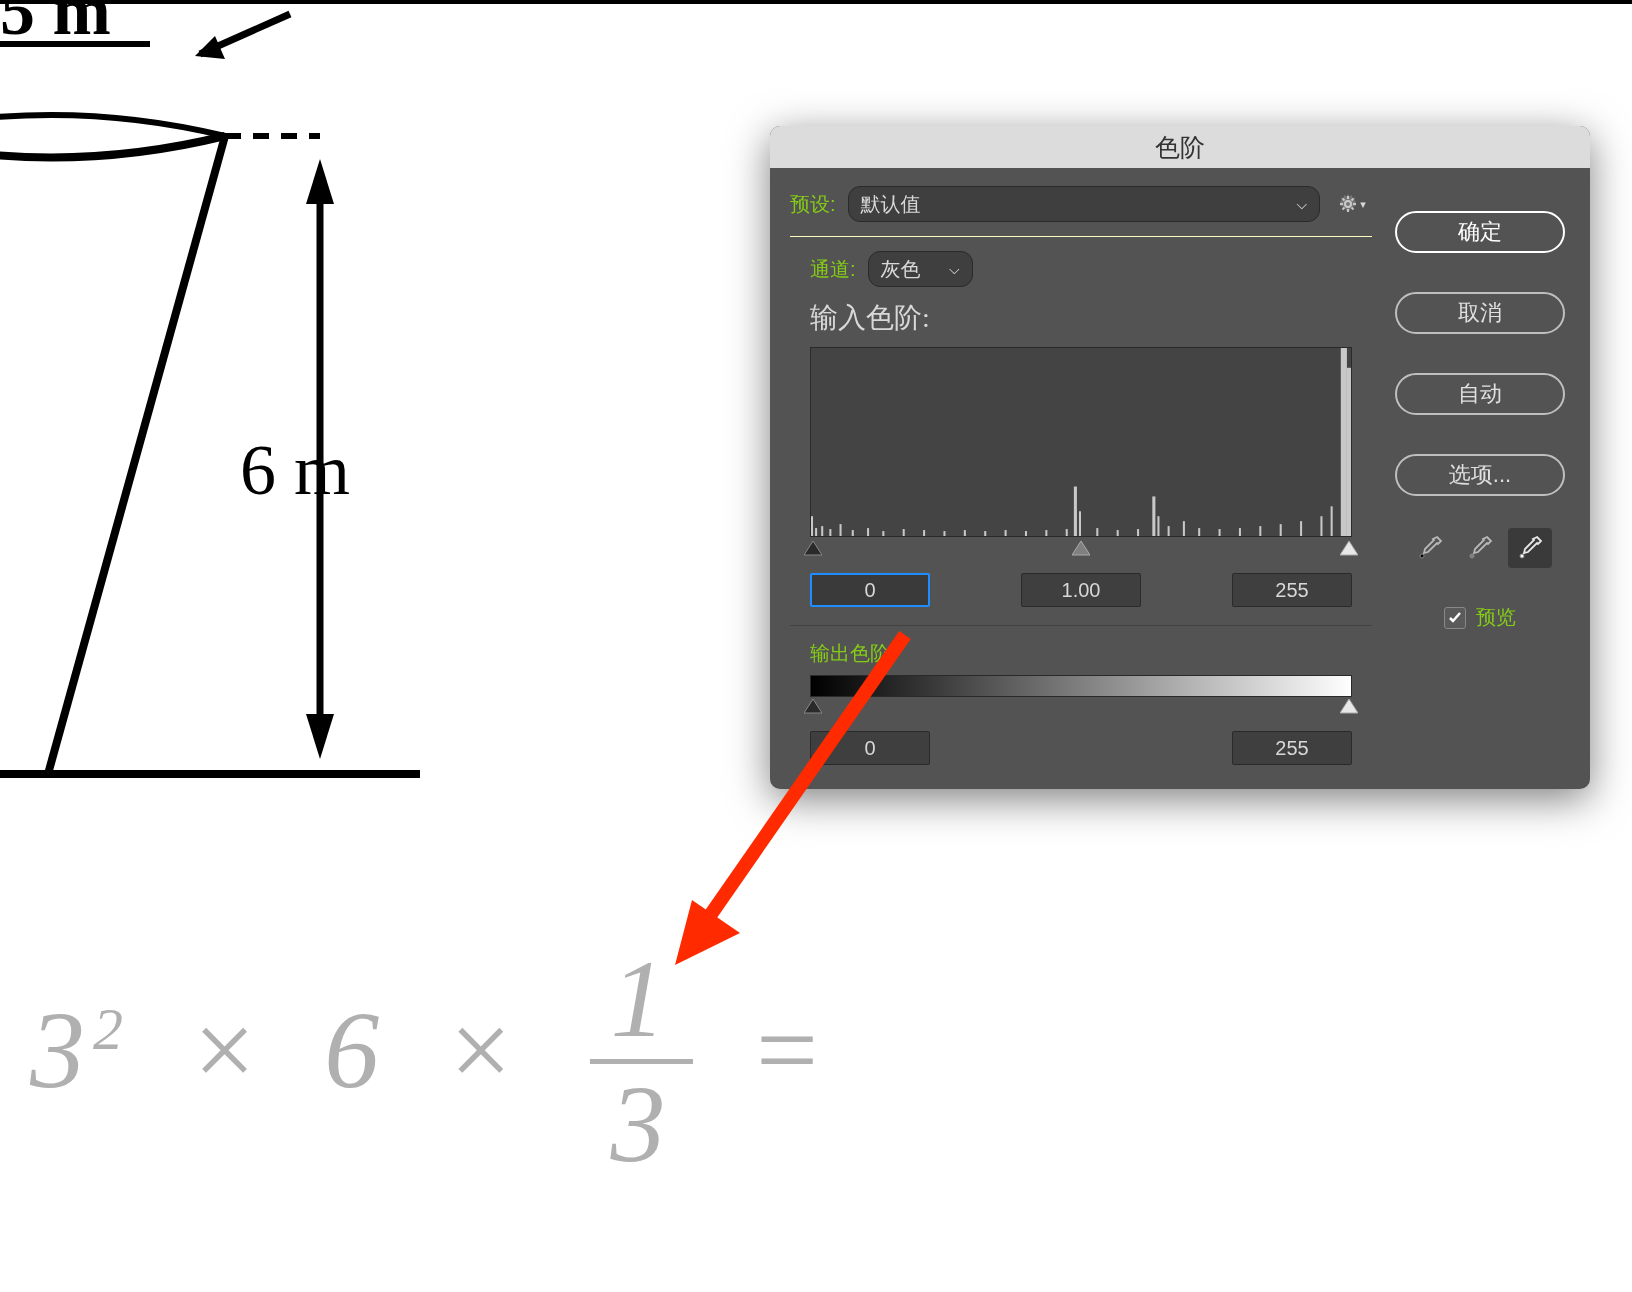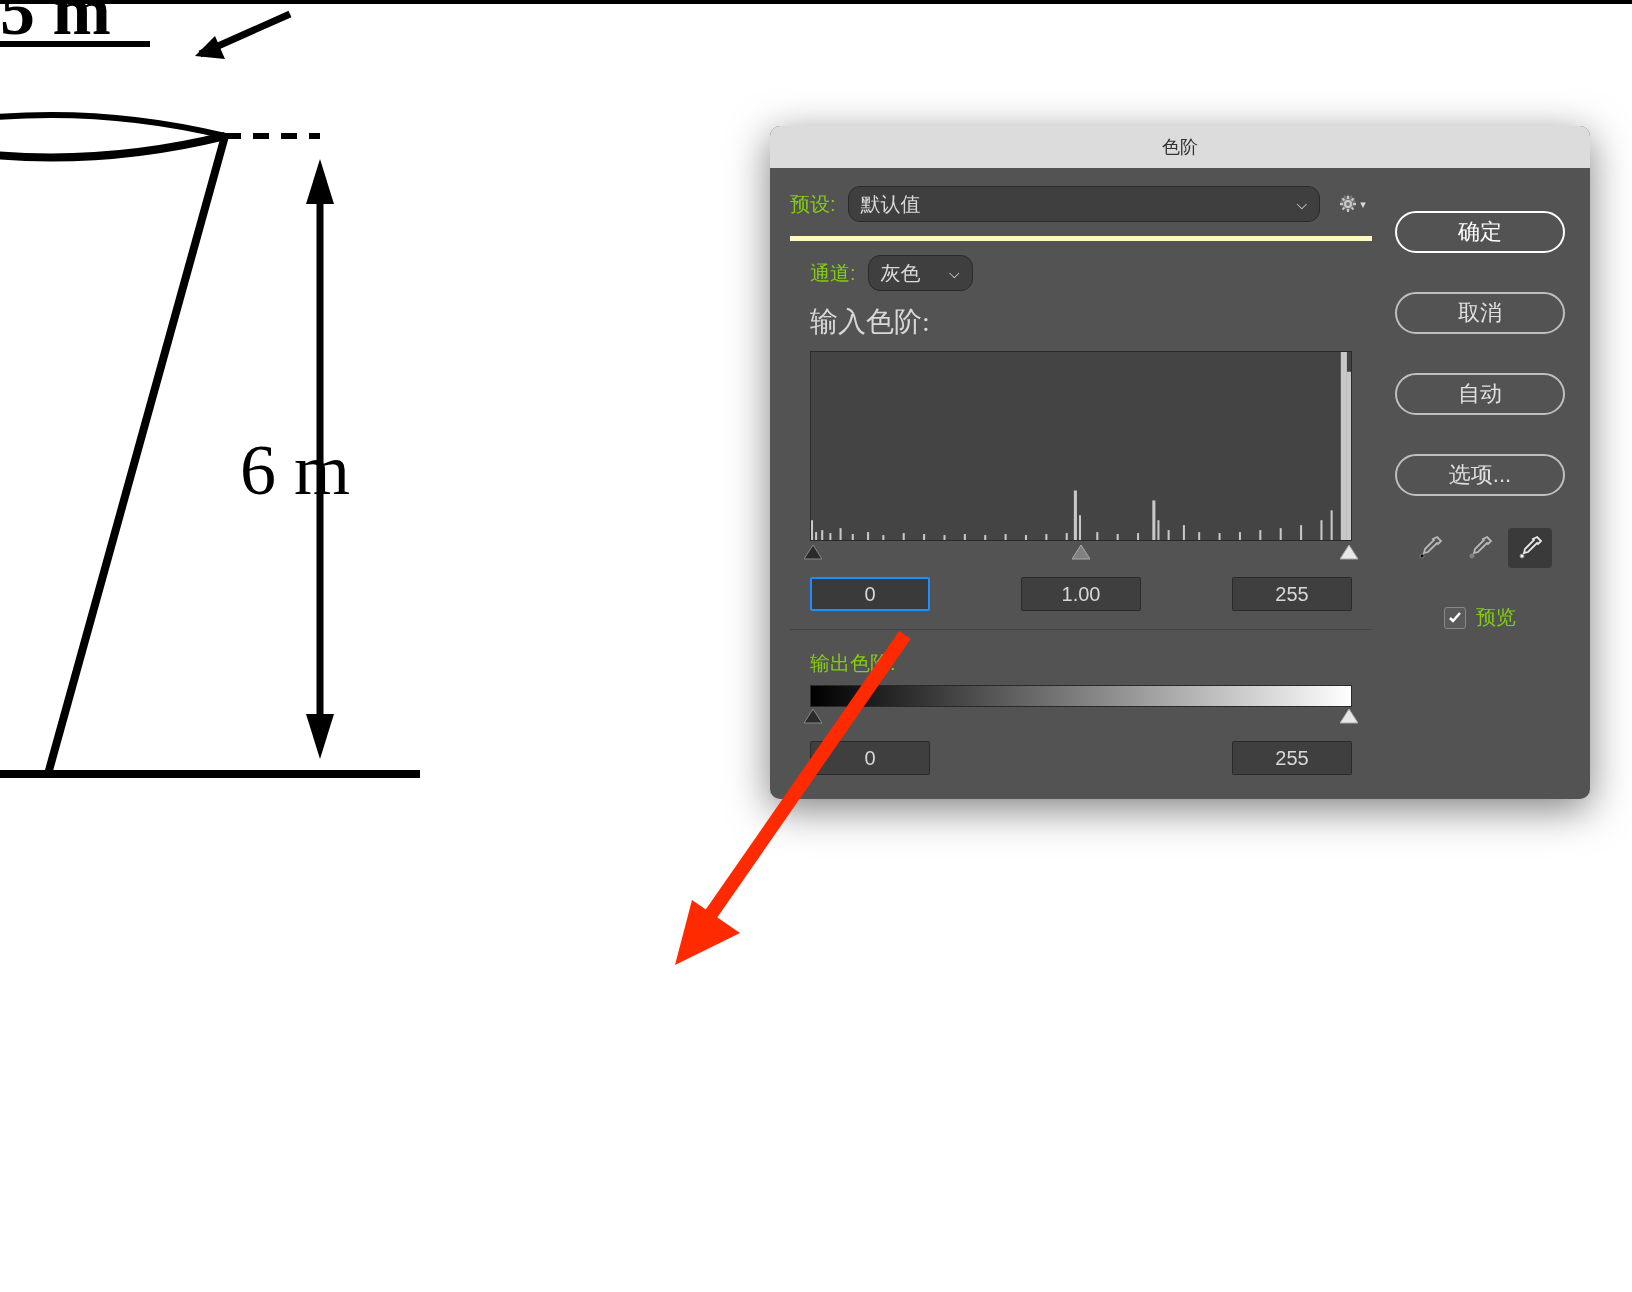--- a/index.html
+++ b/index.html
@@ -91,21 +91,21 @@
     
     .dialog-titlebar {
       background: #dcdcdc;
       height: 42px;
       border-radius: 10px 10px 0 0;
       display: flex;
       align-items: center;
       justify-content: center;
       color: #333;
       font-weight: 500;
-      font-size: 18px;
+      font-size: 25px;
     }
     
     .dialog-body {
       display: flex;
       padding: 18px 20px 24px 20px;
       gap: 18px;
     }
     
     .dialog-main {
       flex: 1;
@@ -164,24 +164,24 @@
       height: 36px;
       display: flex;
       align-items: center;
       justify-content: center;
       color: #d8d8d8;
       font-size: 20px;
       cursor: pointer;
     }
     
     .panel-group {
-      border-top: 5px solid #fef9c3;
+      border-top: 1px solid #fef9c3;
       border-bottom: 1px solid #424242;
       padding: 14px 0 18px 0;
-      margin-bottom: 20px;
+      margin-bottom: 14px;
     }
     
     .channel-row {
       display: flex;
       align-items: center;
       gap: 12px;
       padding-left: 20px;
       margin-bottom: 12px;
     }
     
@@ -343,20 +343,31 @@
 
       <line x1="320" y1="168" x2="320" y2="740" stroke="#000" stroke-width="7"></line>
 
       <polygon points="320,155 306,200 334,200" fill="#000"></polygon>
 
       <polygon points="320,755 306,710 334,710" fill="#000"></polygon>
 
       <text x="240" y="490" font-family="Times New Roman" font-size="72" font-weight="normal" fill="#000">6 m</text>
     </svg>
 
+    <div class="math-formula">
+      <span>3</span><sup>2</sup>
+      <span style="margin:0 20px">×</span>
+      <span>6</span>
+      <span style="margin:0 20px">×</span>
+      <span class="fraction">
+        <span class="num">1</span>
+        <span class="den">3</span>
+      </span>
+      <span style="margin-left:10px">=</span>
+    </div>
 
   </div>
 </div>
 
 <svg class="red-arrow" style="left:640px; top:620px;" width="300" height="360">
   <line x1="265" y1="15" x2="60" y2="310" stroke="#ff2a00" stroke-width="14"></line>
   <polygon points="35,345 52,280 100,313" fill="#ff2a00"></polygon>
 </svg>
 
 <div class="dialog">

